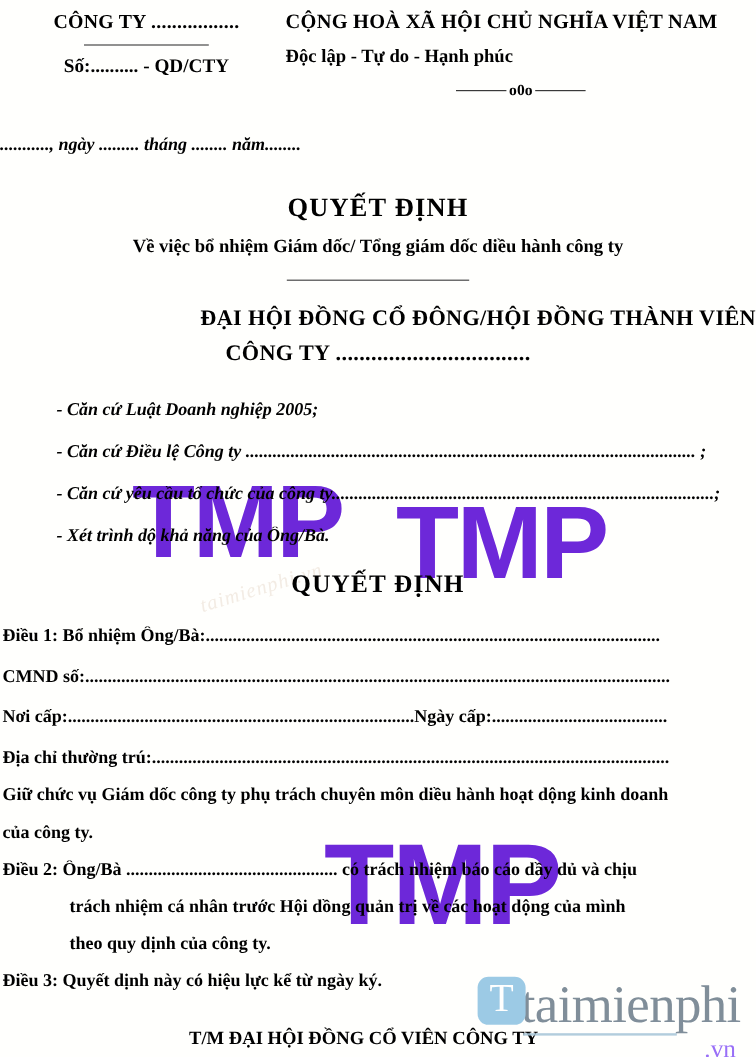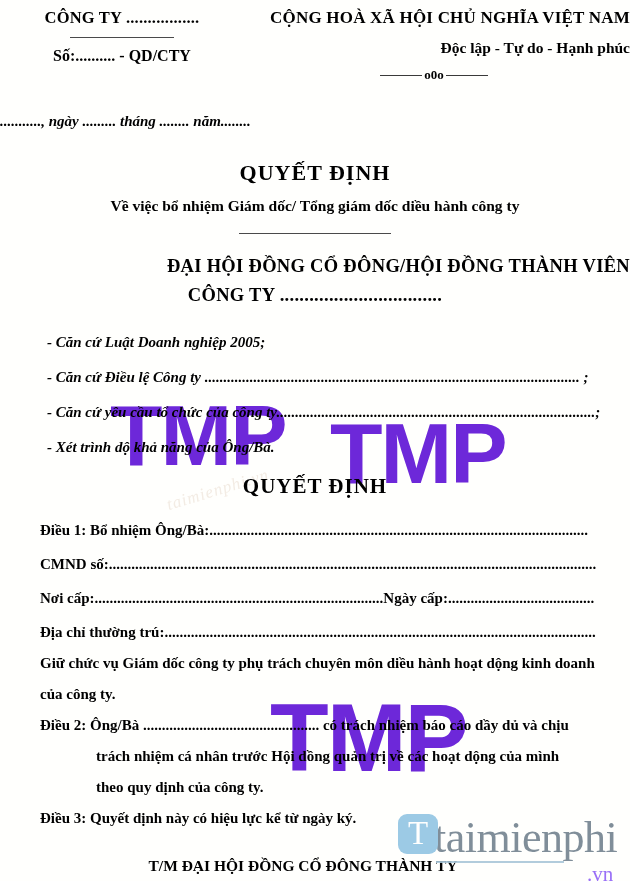--- a/index.html
+++ b/index.html
@@ -60,21 +60,21 @@
     display: flex;
     padding-top: 8px;
   }
   .hdr-left {
     width: 232px;
     text-align: center;
     padding-left: 6px;
   }
   .hdr-right {
     flex: 1;
-    text-align: right;
+    text-align: left;
   }
   .company-line {
     font-weight: bold;
     font-size: 16.5px;
     letter-spacing: .2px;
     white-space: nowrap;
   }
   .rule-short {
     width: 104px;
     height: 1px;
@@ -177,23 +177,22 @@
     text-align: center;
     font-weight: bold;
     font-size: 21px;
     letter-spacing: 1px;
     margin-top: 16px;
   }
 
   
   .body-block {
     margin-top: 23px;
-    padding-left: 16px;
+    padding-left: 2px;
     padding-right: 6px;
-    margin-left: 24px;
   }
   .bline {
     font-weight: bold;
     font-size: 15px;
     margin-bottom: 17px;
     white-space: nowrap;
     overflow: hidden;
   }
   .bline.indent { padding-left: 56px; }
   .bline.tight { margin-bottom: 14px; }
@@ -324,21 +323,21 @@
       <div class="bline tight">Địa chỉ thường trú:...................................................................................................................</div>
       <div class="bline tight">Giữ chức vụ Giám dốc công ty phụ trách chuyên môn diều hành hoạt dộng kinh doanh</div>
       <div class="bline tight">của công ty.</div>
       <div class="bline tight">Điều 2: Ông/Bà ............................................... có trách nhiệm báo cáo dầy dủ và chịu</div>
       <div class="bline tight indent">trách nhiệm cá nhân trước Hội dồng quản trị về các hoạt dộng của mình</div>
       <div class="bline tight indent">theo quy dịnh của công ty.</div>
       <div class="bline">Điều 3: Quyết dịnh này có hiệu lực kể từ ngày ký.</div>
     </div>
 
     <div class="sign">
-      <div class="sign-line1">T/M ĐẠI HỘI ĐỒNG CỔ ĐÔNG THÀNH TY</div>
+      <div class="sign-line1">T/M ĐẠI HỘI ĐỒNG CỔ VIÊN CÔNG TY</div>
 
     </div>
 
   </div>
 
   <div class="logo">
     <div class="logo-mark">
       <div class="t">T</div>
     </div>
     <div class="logo-text">

